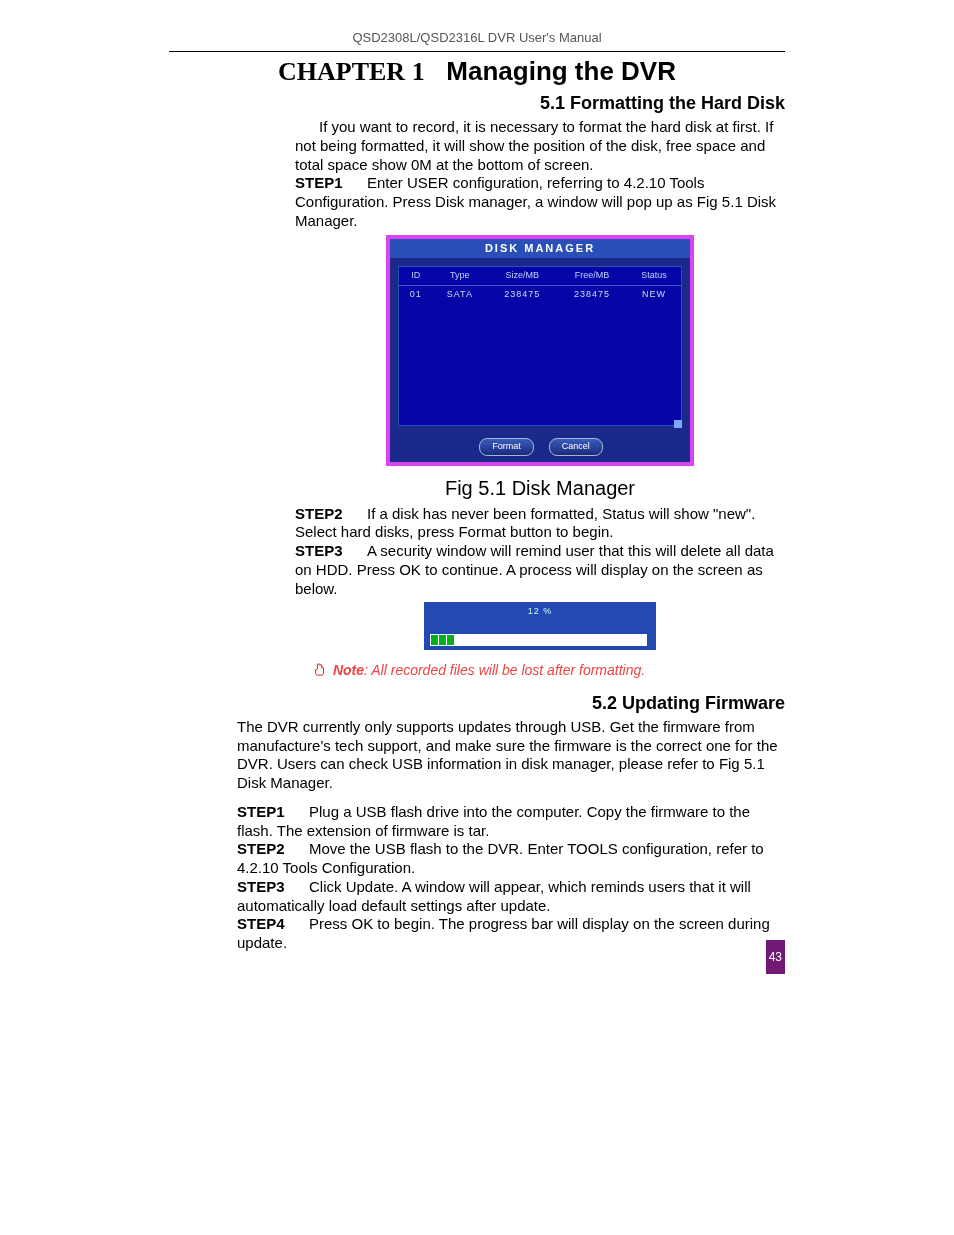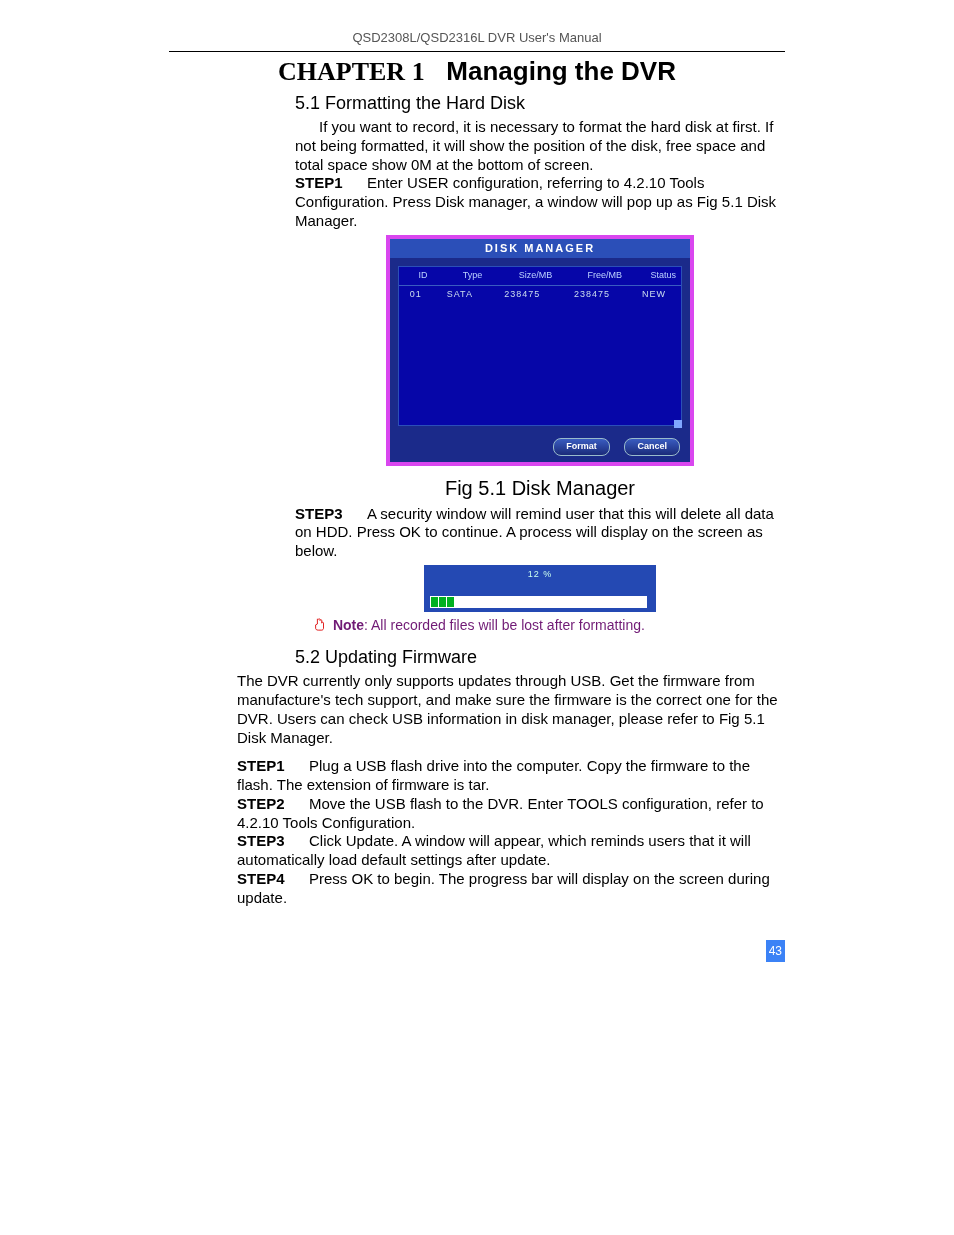--- a/index.html
+++ b/index.html
@@ -33,22 +33,23 @@
     text-align: center;
     font-size: 26px;
     font-weight: bold;
     margin: 4px 0 4px 0;
   }
   .chapter-title .chap {
     font-family: "Times New Roman", serif;
   }
   h2.section {
     font-size: 18px;
-    font-weight: normal;
+    font-weight: bold;
     margin: 6px 0 4px 126px;
+    text-align: right;
   }
   .content {
     margin-left: 126px;
     margin-right: 0;
     line-height: 1.25;
   }
   p {
     margin: 0 0 0 0;
   }
   .indent-first {
@@ -91,21 +92,21 @@
   }
   .dm-table {
     width: 100%;
     border-collapse: collapse;
     color: #bcd2ff;
     font-size: 9px;
   }
   .dm-table th {
     color: #bcd2ff;
     font-weight: normal;
-    text-align: right;
+    text-align: center;
     padding: 3px 5px;
     border-bottom: 1px solid #3a5cc0;
     font-size: 9px;
   }
   .dm-table td {
     color: #cde;
     padding: 3px 5px;
     font-size: 9px;
     letter-spacing: 1px;
   }
@@ -115,23 +116,22 @@
     top: 24px;
     bottom: 34px;
     width: 8px;
   }
   .dm-scroll .arrow {
     width: 8px; height: 8px;
     background: #7fa7ff;
     display: block;
   }
   .dm-buttons {
-    text-align: right;
+    text-align: center;
     padding: 4px 10px 6px 0;
-    font-weight: bold;
   }
   .dm-btn {
     display: inline-block;
     background: linear-gradient(#3a5cc0, #1a2a7a);
     border: 1px solid #9bc;
     border-radius: 8px;
     color: #fff;
     font-size: 9px;
     padding: 2px 12px;
     margin-left: 12px;
@@ -163,42 +163,43 @@
     width: 7px;
     height: 10px;
     border: 1px solid #fff;
     background: #fff;
     margin-right: -1px;
   }
   .progress-cell.filled {
     background: #00b020;
   }
   .note-line {
-    color: #701a75;
+    color: #ef4444;
+    font-style: italic;
     font-size: 14px;
-    margin-top: 4px;
+    margin-top: 12px;
     margin-left: 18px;
   }
   .note-icon {
     display: inline-block;
     width: 14px;
     vertical-align: middle;
     margin-right: 2px;
   }
   .note-label {
     font-weight: bold;
   }
   .page-num {
     position: absolute;
     right: 110px;
     top: 940px;
-    background: #3b82f6;
+    background: #701a75;
     color: #fff;
     font-size: 12px;
-    padding: 4px 3px;
+    padding: 10px 3px;
   }
 </style>
 </head>
 <body>
 
 <div class="page">
   <div class="header-line">QSD2308L/QSD2316L DVR User's Manual</div>
   <hr class="top-rule">
 
   <div class="chapter-title">
@@ -238,20 +239,21 @@
           <span class="arrow" style="position:absolute;bottom:0;"></span>
         </div>
         <div class="dm-buttons">
           <span class="dm-btn">Format</span>
           <span class="dm-btn">Cancel</span>
         </div>
       </div>
       <div class="caption">Fig 5.1 Disk Manager</div>
     </div>
 
+    <p><span class="step-label">STEP2</span><span>If a disk has never been formatted, Status will show "new". Select hard disks, press Format button to begin.</span></p>
     <p><span class="step-label">STEP3</span><span>A security window will remind user that this will delete all data on HDD. Press OK to continue. A process will display on the screen as below.</span></p>
 
     <div class="figure">
       <div class="progress-wrap">
         <div class="progress-label">12  %</div>
         <div class="progress-bar">
           <span class="progress-cell filled"></span>
           <span class="progress-cell filled"></span>
           <span class="progress-cell filled"></span>
           <span class="progress-cell"></span>

